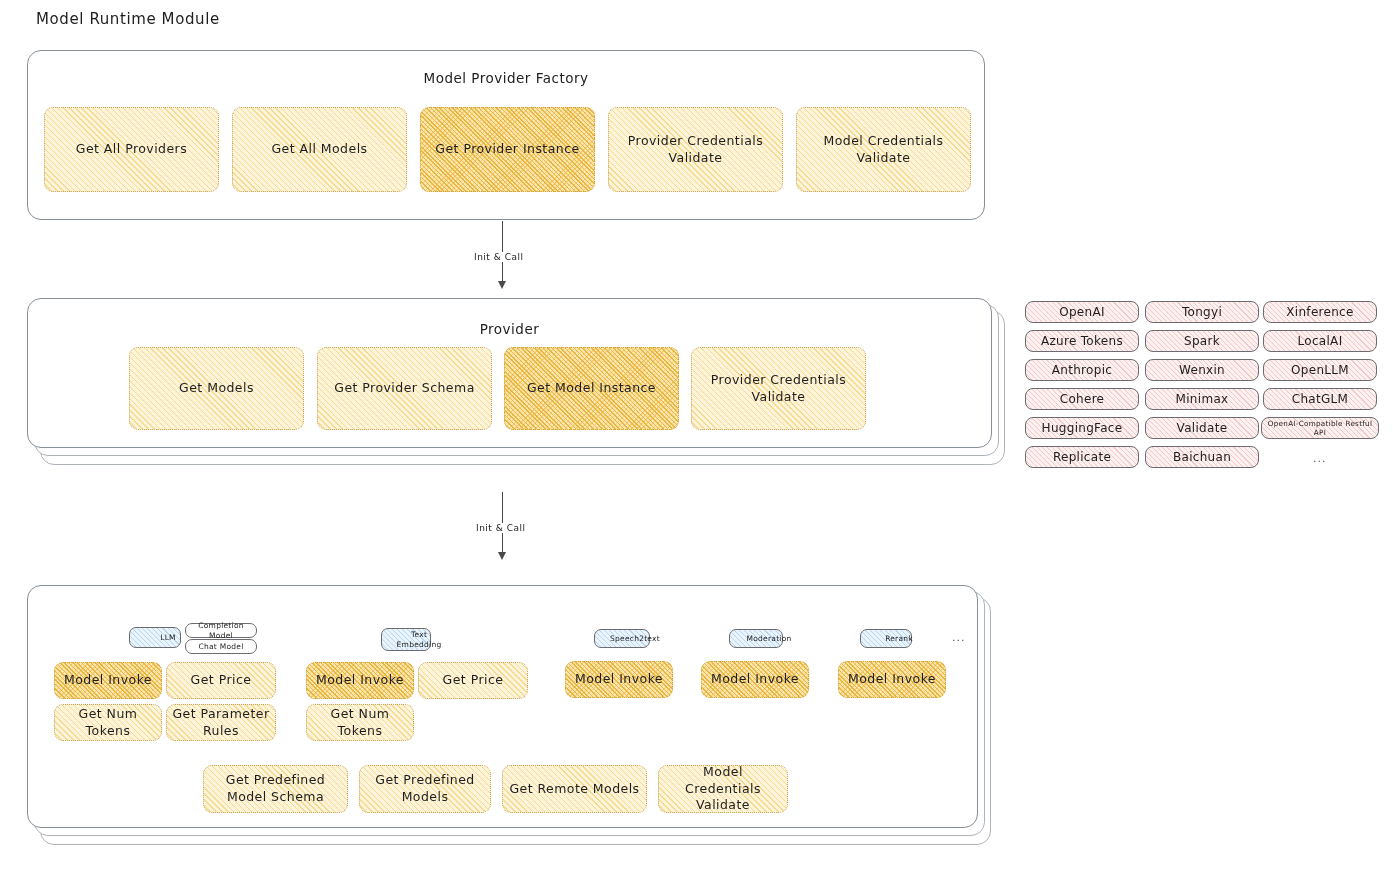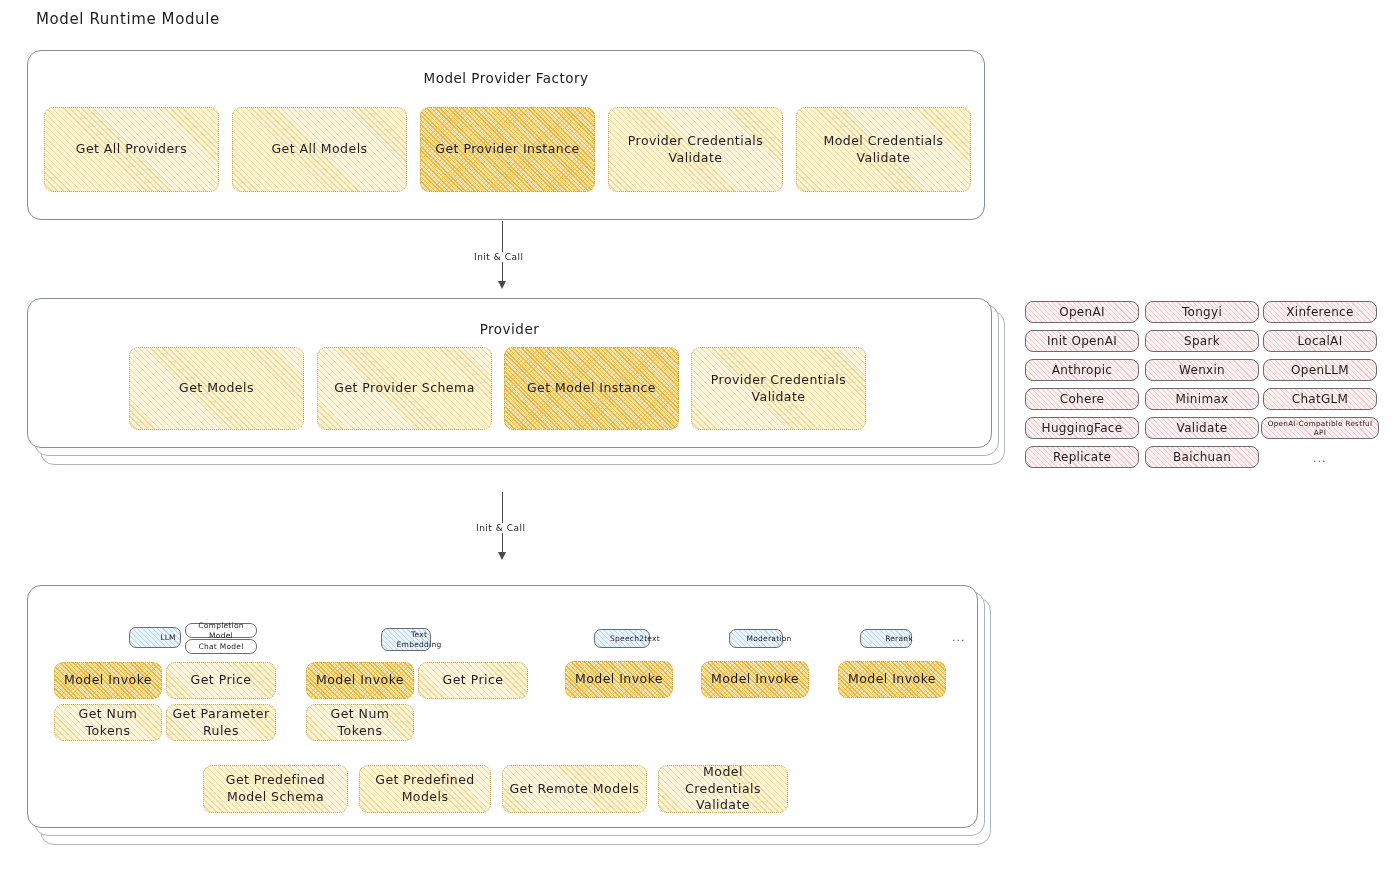--- a/index.html
+++ b/index.html
@@ -182,21 +182,21 @@
   <div class="panel-shadow" style="left:34px;top:304px;width:965px;height:152px;"></div>
   <div class="panel" style="left:27px;top:298px;width:965px;height:150px;"></div>
   <div class="panel-title" style="left:27px;top:321px;width:965px;">Provider</div>
 
   <div class="node" style="left:129px;top:347px;width:175px;height:83px;">Get Models</div>
   <div class="node" style="left:317px;top:347px;width:175px;height:83px;">Get Provider Schema</div>
   <div class="node hl" style="left:504px;top:347px;width:175px;height:83px;">Get Model Instance</div>
   <div class="node" style="left:691px;top:347px;width:175px;height:83px;">Provider Credentials Validate</div>
 
   <div class="pill" style="left:1025px;top:301px;width:114px;height:22px;">OpenAI</div>
-  <div class="pill" style="left:1025px;top:330px;width:114px;height:22px;">Init OpenAI</div>
+  <div class="pill" style="left:1025px;top:330px;width:114px;height:22px;">Azure Tokens</div>
   <div class="pill" style="left:1025px;top:359px;width:114px;height:22px;">Anthropic</div>
   <div class="pill" style="left:1025px;top:388px;width:114px;height:22px;">Cohere</div>
   <div class="pill" style="left:1025px;top:417px;width:114px;height:22px;">HuggingFace</div>
   <div class="pill" style="left:1025px;top:446px;width:114px;height:22px;">Replicate</div>
 
   <div class="pill" style="left:1145px;top:301px;width:114px;height:22px;">Tongyi</div>
   <div class="pill" style="left:1145px;top:330px;width:114px;height:22px;">Spark</div>
   <div class="pill" style="left:1145px;top:359px;width:114px;height:22px;">Wenxin</div>
   <div class="pill" style="left:1145px;top:388px;width:114px;height:22px;">Minimax</div>
   <div class="pill" style="left:1145px;top:417px;width:114px;height:22px;">Validate</div>

